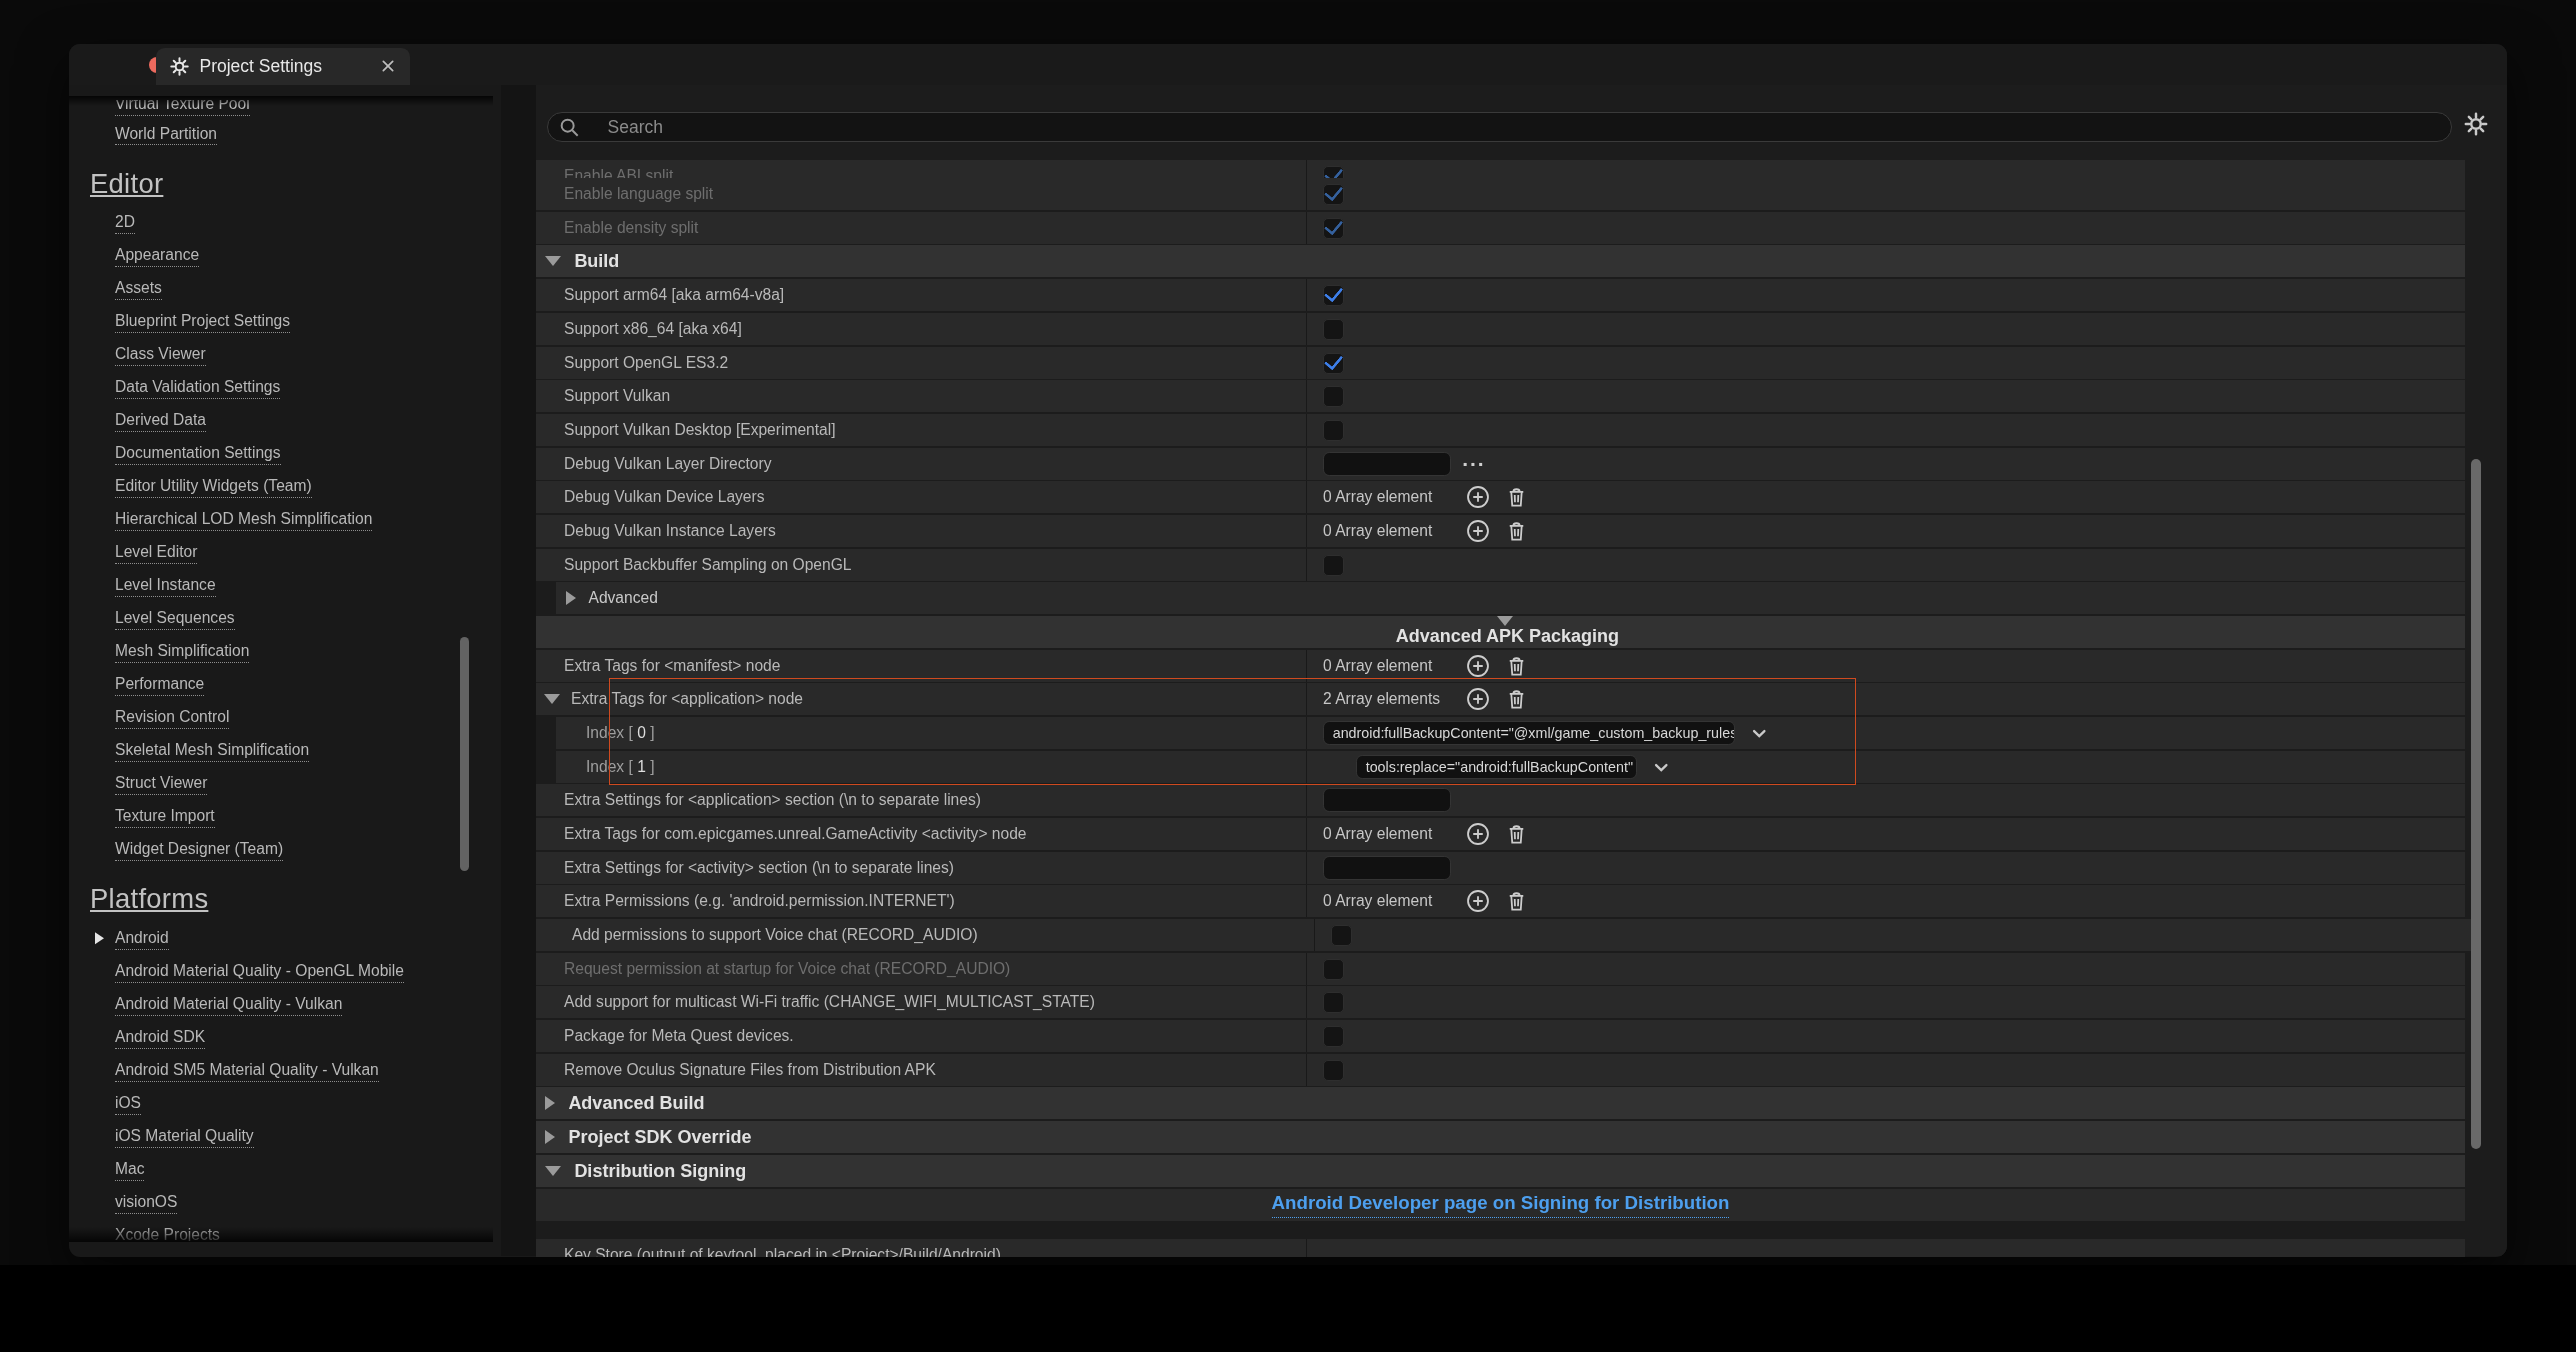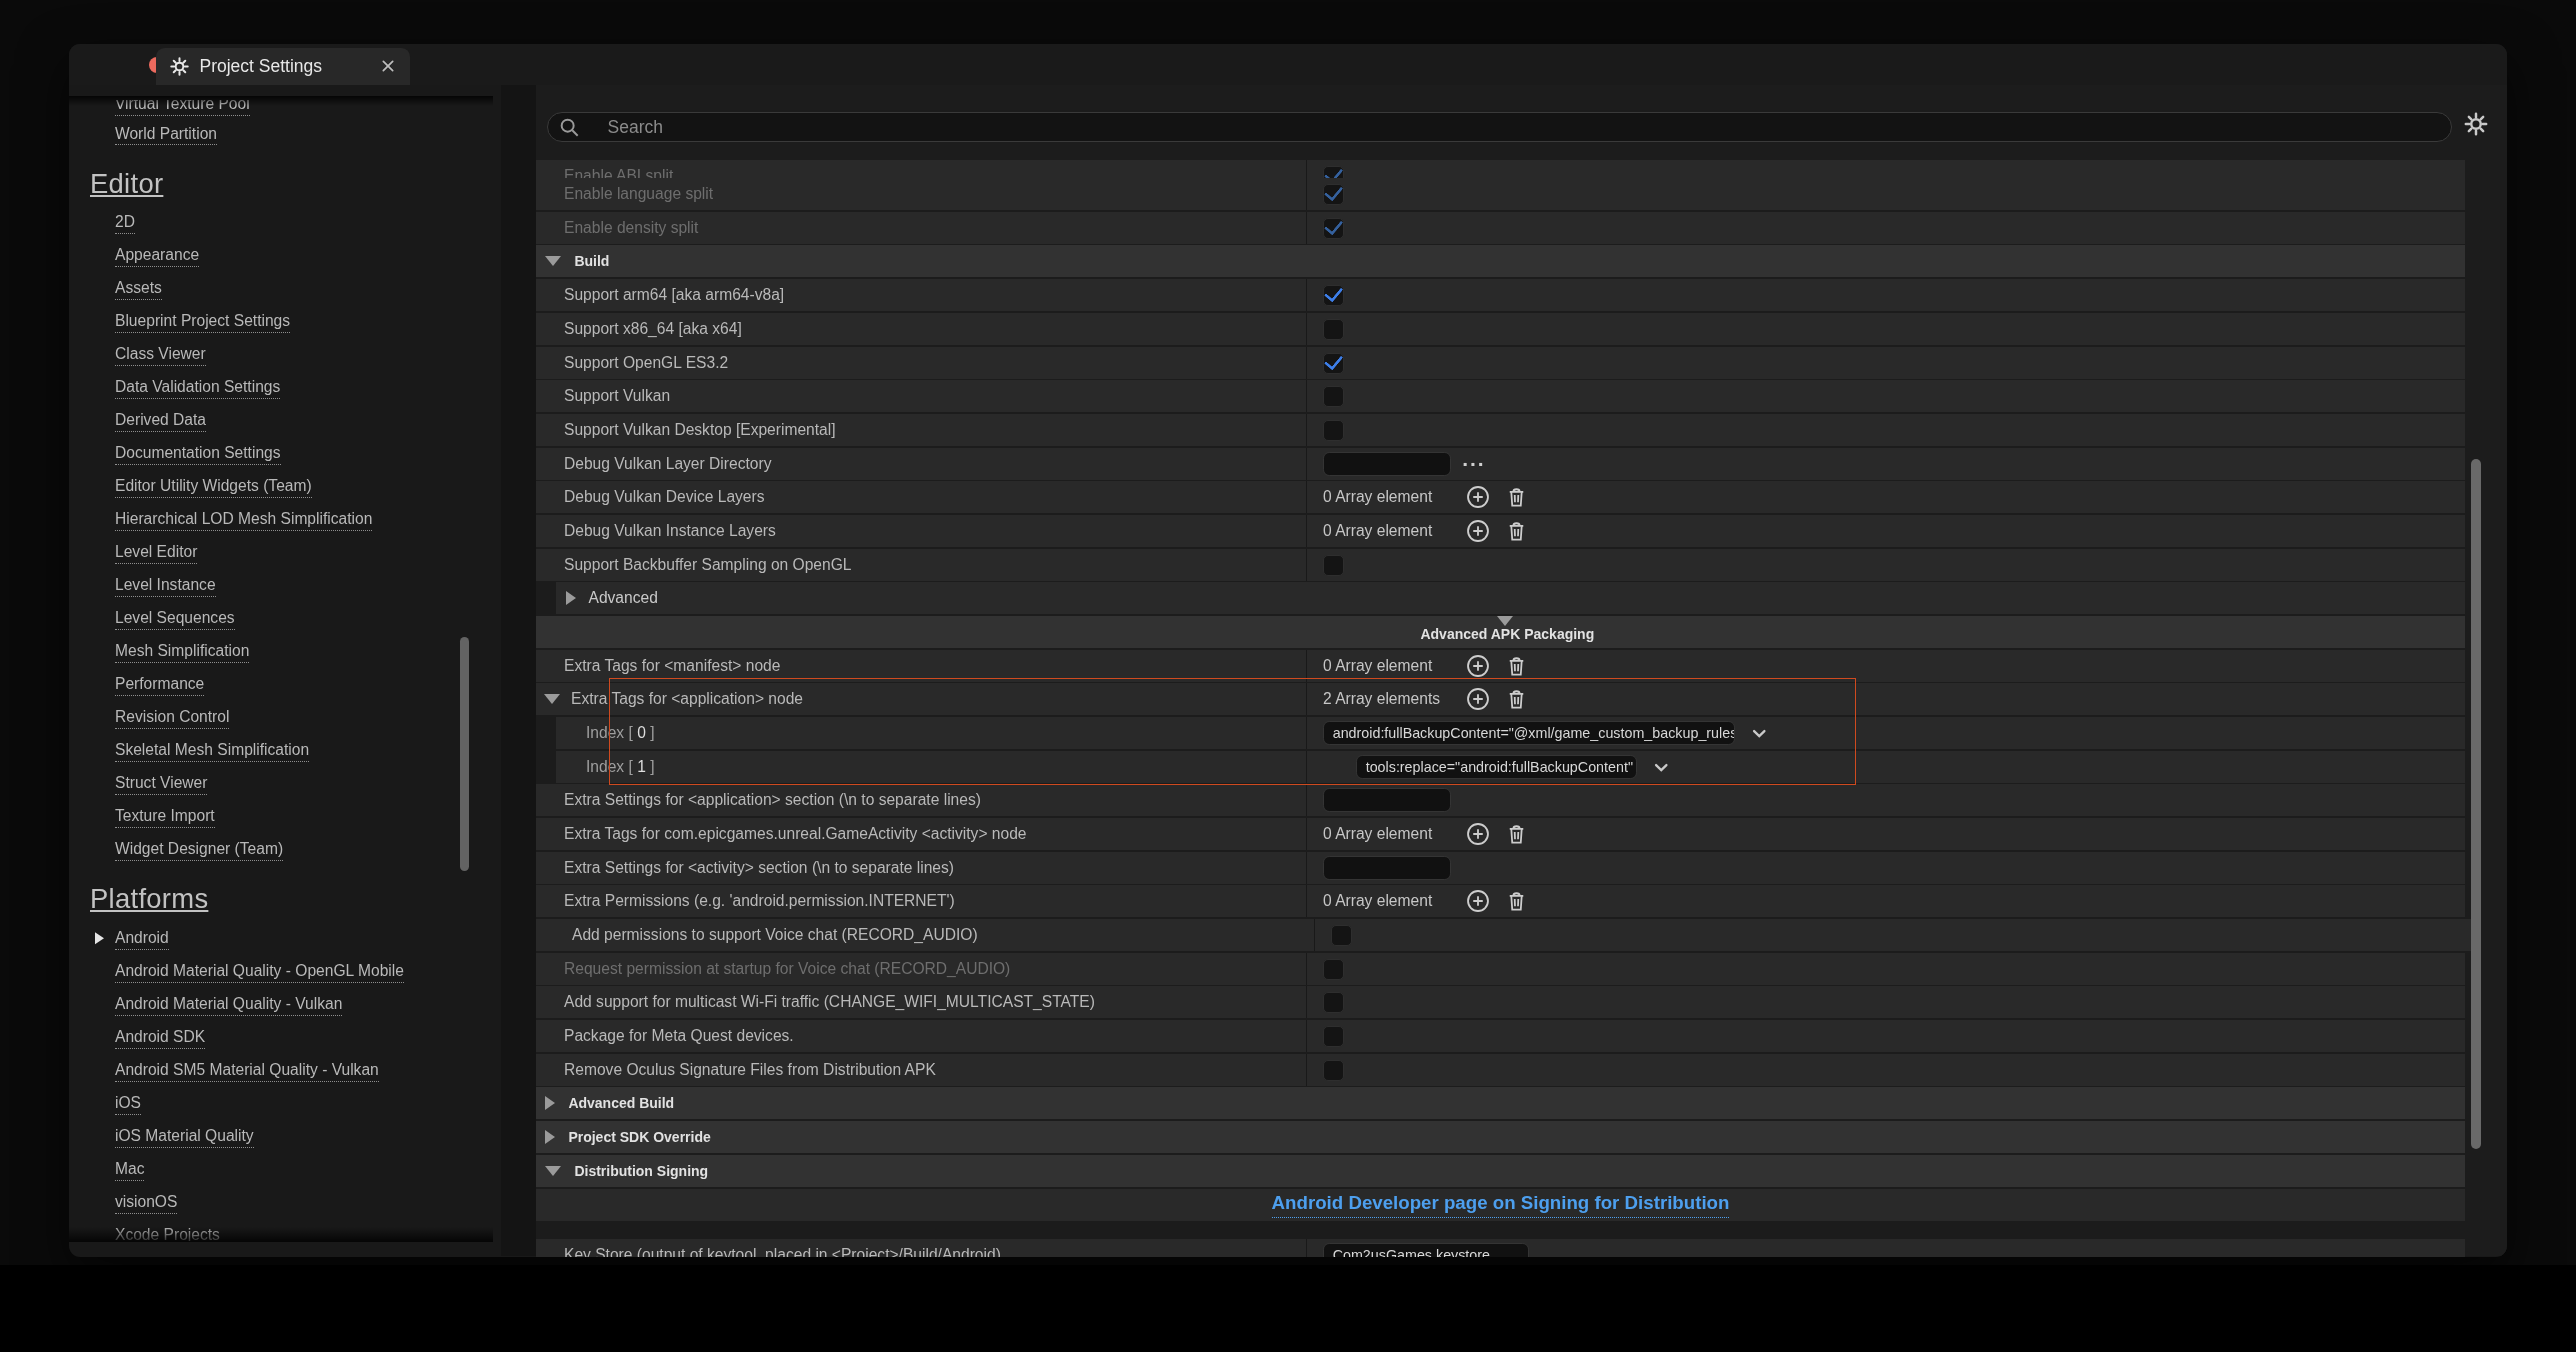--- a/index.html
+++ b/index.html
@@ -45,21 +45,21 @@
   .row{position:absolute;left:467px;width:1929px;height:32px;background:#292929;display:flex;align-items:stretch;}
   .row.hdr{background:#323232;}
   .row .lblcell{width:771px;min-width:771px;display:flex;align-items:center;position:relative;
                 border-right:1.9px solid #191919;box-sizing:border-box;}
   .row .lbl{margin-left:28px;font-size:15.6px;color:#b9b9b9;white-space:nowrap;}
   .row.dim .lbl{color:#6e6e6e;}
   .row .valcell{flex:1;display:flex;align-items:center;padding-left:16px;position:relative;}
   .row.full{align-items:center;}
   .tri-d{width:0;height:0;border-left:8px solid transparent;border-right:8px solid transparent;border-top:10px solid #9b9b9b;}
   .tri-r{width:0;height:0;border-top:7.5px solid transparent;border-bottom:7.5px solid transparent;border-left:10px solid #9b9b9b;}
-  .row.hdr .hlbl{font-size:14px;font-weight:bold;color:#e2e2e2;margin-left:13.7px;white-space:nowrap;}
+  .row.hdr .hlbl{font-size:18px;font-weight:bold;color:#e2e2e2;margin-left:13.7px;white-space:nowrap;}
   .row.hdr .htri{margin-left:8.7px;}
   .row.sub{left:487px;width:1909px;}
   .row.sub .slbl{font-size:15.6px;color:#c9c9c9;margin-left:12.5px;}
   .row.sub .htri{margin-left:10px;}
   .row.idx{left:487px;width:1909px;}
   .row.idx .lblcell{width:751px;min-width:751px;}
   .row.idx .lbl{margin-left:30px;color:#9f9f9f;}
   .row.idx .lbl b{color:#dedede;font-weight:normal;}
   
   .cb{width:21px;height:21px;border-radius:5px;background:#141414;border:1.2px solid #2e2e2e;position:relative;box-sizing:border-box;}
@@ -568,25 +568,20 @@
           <span class="tri-d htri"></span>
           <span class="hlbl">Distribution Signing</span>
         </div>
         <div class="row full linkrow" style="top: 1145px;">
           <span class="lnk">Android Developer page on Signing for Distribution</span>
         </div>
         <div class="row" style="top: 1195px;">
           <div class="lblcell">
             <span class="lbl">Key Store (output of keytool, placed in &lt;Project&gt;/Build/Android)</span>
           </div>
-          <div class="valcell">
-            <div class="fld" style="width: 206px;">
-              <span>Com2usGames.keystore</span>
-            </div>
-          </div>
         </div>
       </div>
 
     <div class="redbox"></div>
     <div class="vscroll"></div>
   </div>
 
   <div class="bottomstrip"></div>
 </div>
 

